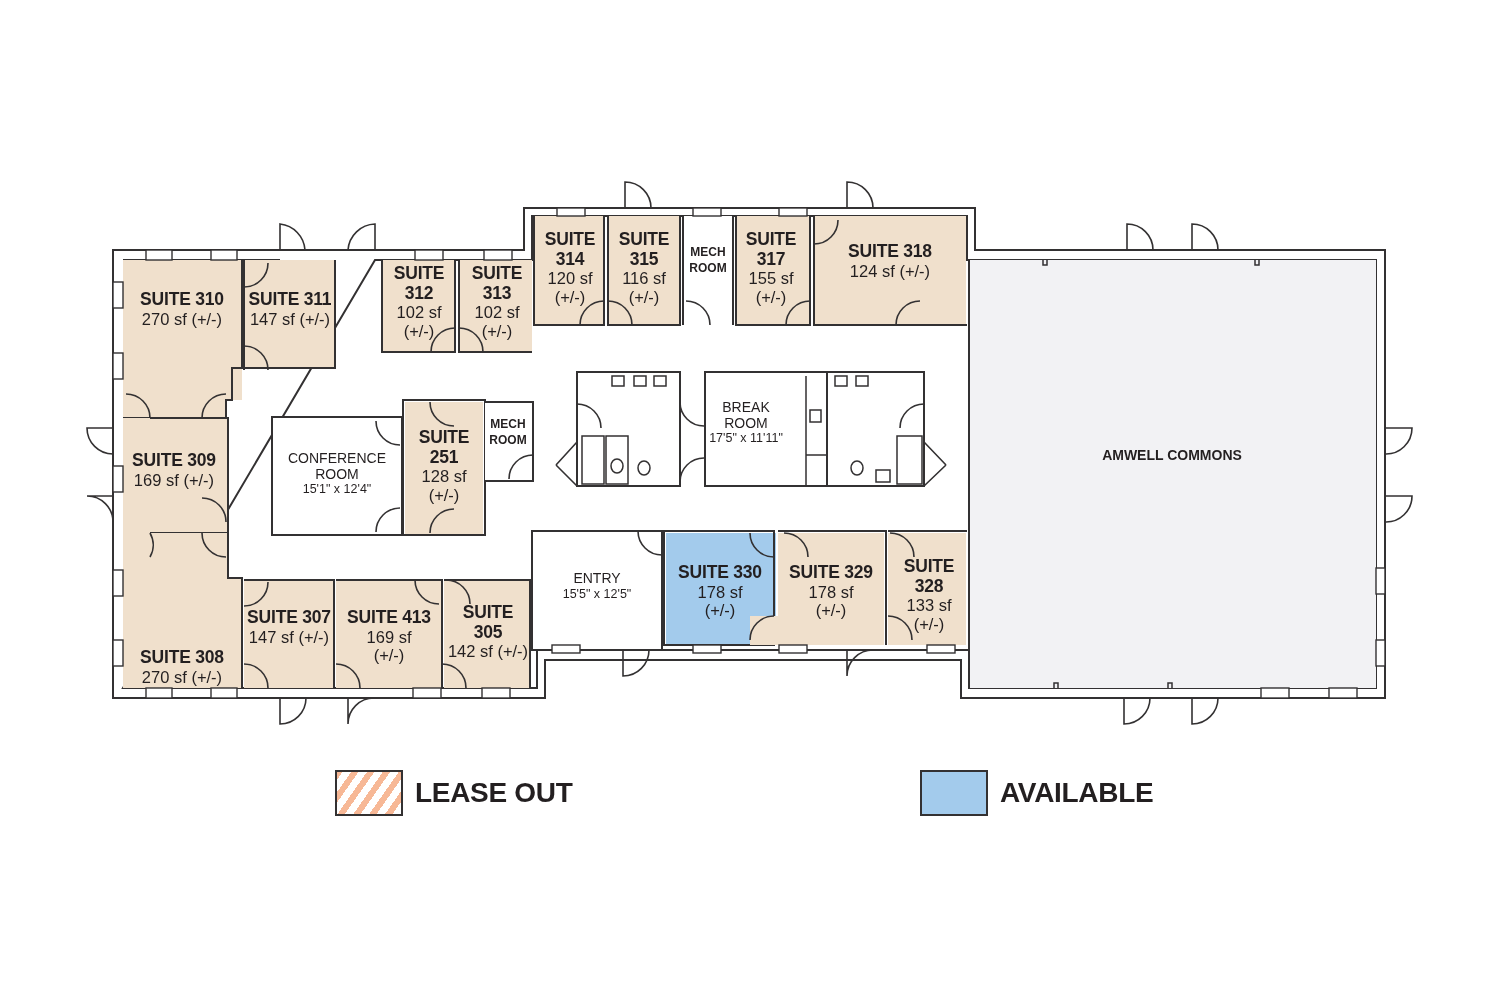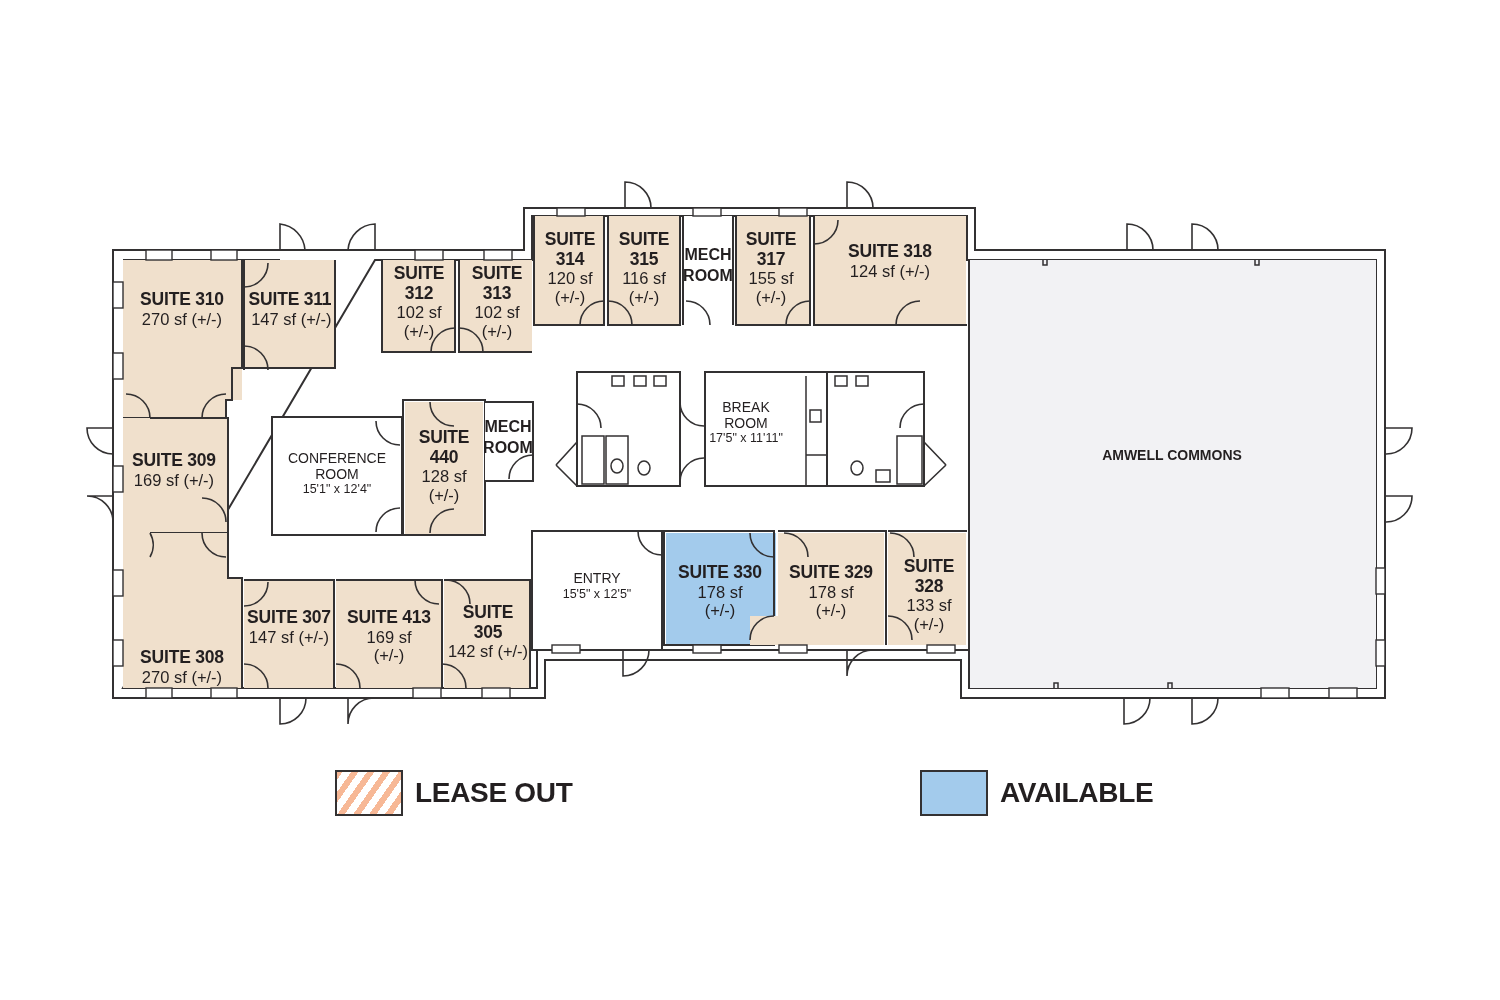--- a/index.html
+++ b/index.html
@@ -12,21 +12,21 @@
     .win { fill: #ffffff; stroke: #333132; stroke-width: 1.4; }
     .leased { fill: #f0e0cc; }
     .avail { fill: #a3cbec; }
     .commons { fill: #f2f2f4; }
     .white { fill: #ffffff; }
     .lbl { position: absolute; text-align: center; line-height: 1.12; white-space: nowrap; transform: translateX(-50%); }
     .lbl .t { font-weight: bold; font-size: 17.5px; letter-spacing: -0.2px; display: block; }
     .lbl .s { font-size: 16.5px; display: block; }
     .lbl .r { font-weight: bold; font-size: 14px; display: block; }
     .lbl .d { font-size: 12.5px; font-weight: bold; display: block; }
-    .lbl .m { font-weight: bold; font-size: 16px; display: block; line-height: 1.3; }
+    .lbl .m { font-weight: bold; font-size: 12px; display: block; line-height: 1.3; }
     .legend { position: absolute; top: 770px; left: 0; width: 1264px; height: 50px; text-decoration: underline; }
     .legend-item { position: absolute; top: 0; display: flex; align-items: center; }
     .swatch { width: 68px; height: 46px; border: 2px solid #333132; box-sizing: border-box; }
     .sw-leaseout { background: repeating-linear-gradient(-55deg, #ffffff 0 7px, #f7b896 7px 13px); }
     .sw-leased { background: #f0e0cc; }
     .sw-avail { background: #a3cbec; }
     .legend-label { font-weight: bold; font-size: 28px; margin-left: 12px; letter-spacing: -0.3px; color: #231f20; }
   </style>
 </head>
 <body>
@@ -255,21 +255,21 @@
       <rect x="113" y="640" width="10" height="26"></rect>
     <rect x="1376" y="568" width="9" height="26"></rect>
       <rect x="1376" y="640" width="9" height="26"></rect>
   </g>
 </svg>
 
 <div class="lbl" style="left:182px; top:290px;">
   <span class="t">SUITE 310</span>
   <span class="s">270 sf (+/-)</span>
 </div>
-<div class="lbl" style="left:290px; top:290px;text-align:right;">
+<div class="lbl" style="left:290px; top:290px;">
   <span class="t">SUITE 311</span>
   <span class="s">147 sf (+/-)</span>
 </div>
 <div class="lbl" style="left:419px; top:264px;">
   <span class="t">SUITE</span>
   <span class="t">312</span>
   <span class="s">102 sf</span>
   <span class="s">(+/-)</span>
 </div>
 <div class="lbl" style="left:497px; top:264px;">
@@ -308,21 +308,21 @@
   <span class="t">SUITE 309</span>
   <span class="s">169 sf (+/-)</span>
 </div>
 <div class="lbl" style="left:337px; top:451px;">
   <span class="r" style="font-weight:normal;">CONFERENCE</span>
   <span class="r" style="font-weight:normal;">ROOM</span>
   <span class="d" style="font-weight:normal;">15'1" x 12'4"</span>
 </div>
 <div class="lbl" style="left:444px; top:428px;">
   <span class="t">SUITE</span>
-  <span class="t">440</span>
+  <span class="t">251</span>
   <span class="s">128 sf</span>
   <span class="s">(+/-)</span>
 </div>
 <div class="lbl" style="left:508px; top:417px;">
   <span class="m">MECH</span>
   <span class="m">ROOM</span>
 </div>
 <div class="lbl" style="left:746px; top:400px;">
   <span class="r" style="font-weight:normal;">BREAK</span>
   <span class="r" style="font-weight:normal;">ROOM</span>

